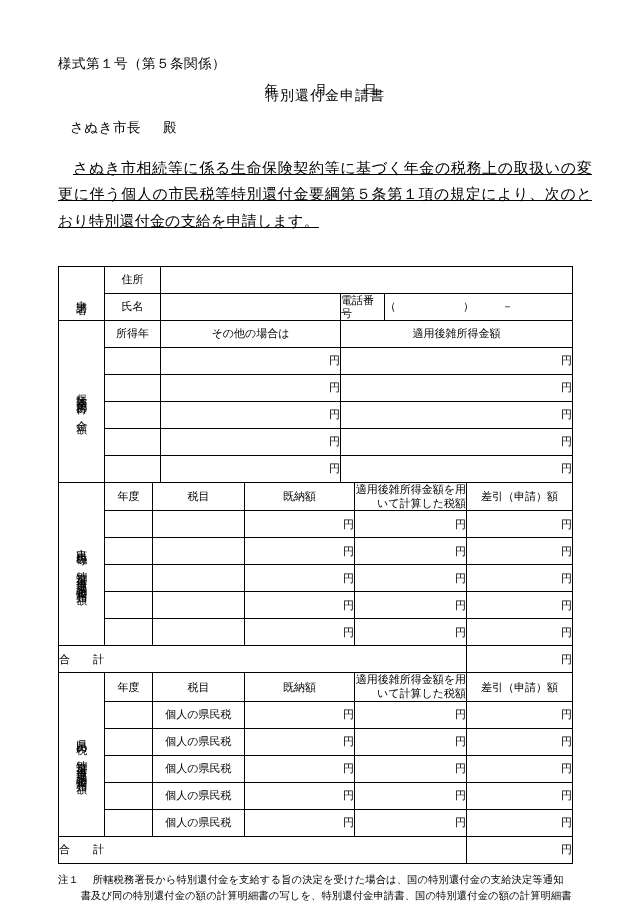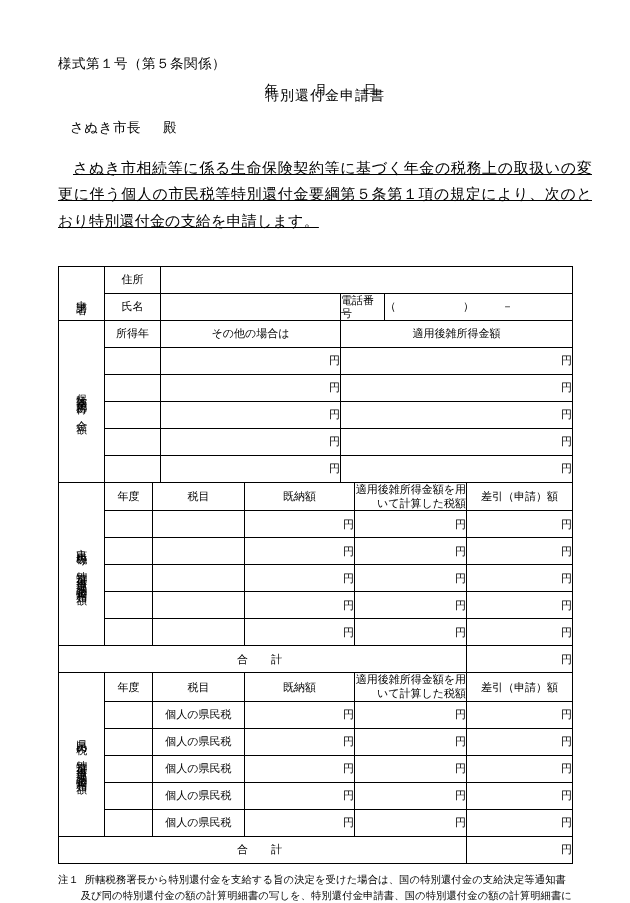--- a/index.html
+++ b/index.html
@@ -66,21 +66,21 @@
     table-layout: fixed;
   }
   table.main td, table.main th {
     border: 1px solid #000000;
     font-size: 11px;
     font-weight: normal;
     padding: 0;
     height: 26px;
     vertical-align: middle;
   }
-  .ctr { text-align: center; }
+  .ctr { text-align: left; }
   .vert {
     writing-mode: vertical-rl;
     text-orientation: upright;
     letter-spacing: 2px;
     margin: 0 auto;
     line-height: 1.15;
     font-size: 11px;
     display: inline-block;
     white-space: nowrap;
   }
@@ -120,21 +120,21 @@
   }
   .tall { height: 38px; }
 
   .notes {
     font-size: 10.3px;
     line-height: 1.55;
     margin-top: 8px;
     width: 514px;
     letter-spacing: 0.1px;
   }
-  .notes .note-label { margin-right: 6px; font-family: Liberation Serif, serif; }
+  .notes .note-label { margin-right: 14px; font-family: Liberation Serif, serif; }
   .notes p { margin: 0; text-indent: 0; }
   .notes .indent { padding-left: 2.2em; text-indent: -2.2em; }
 </style>
 </head>
 <body>
 
 <div class="page">
 
   <div class="form-no">様式第１号（第５条関係）</div>
 

